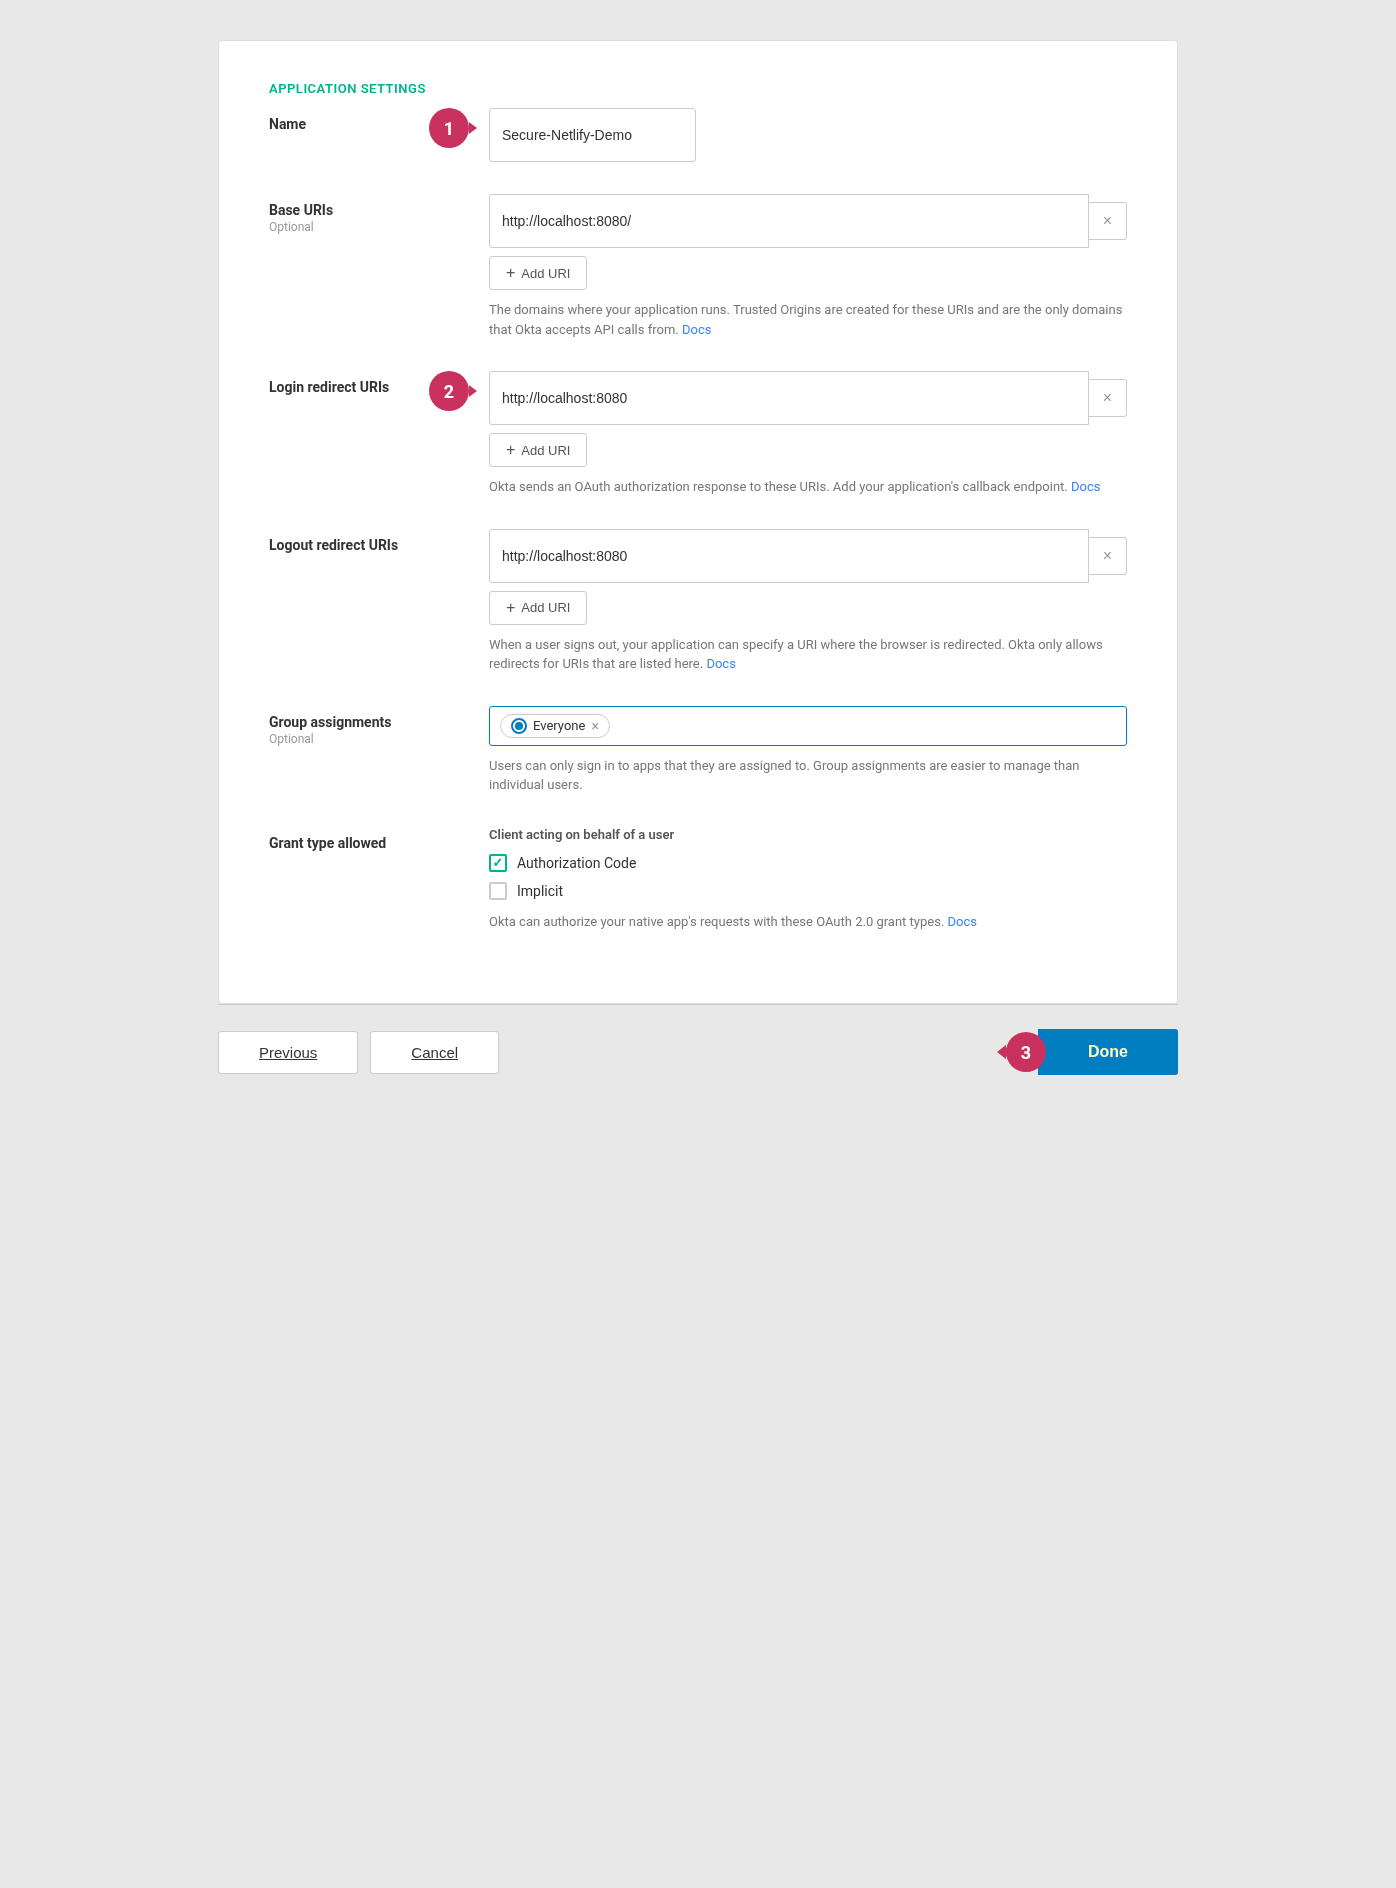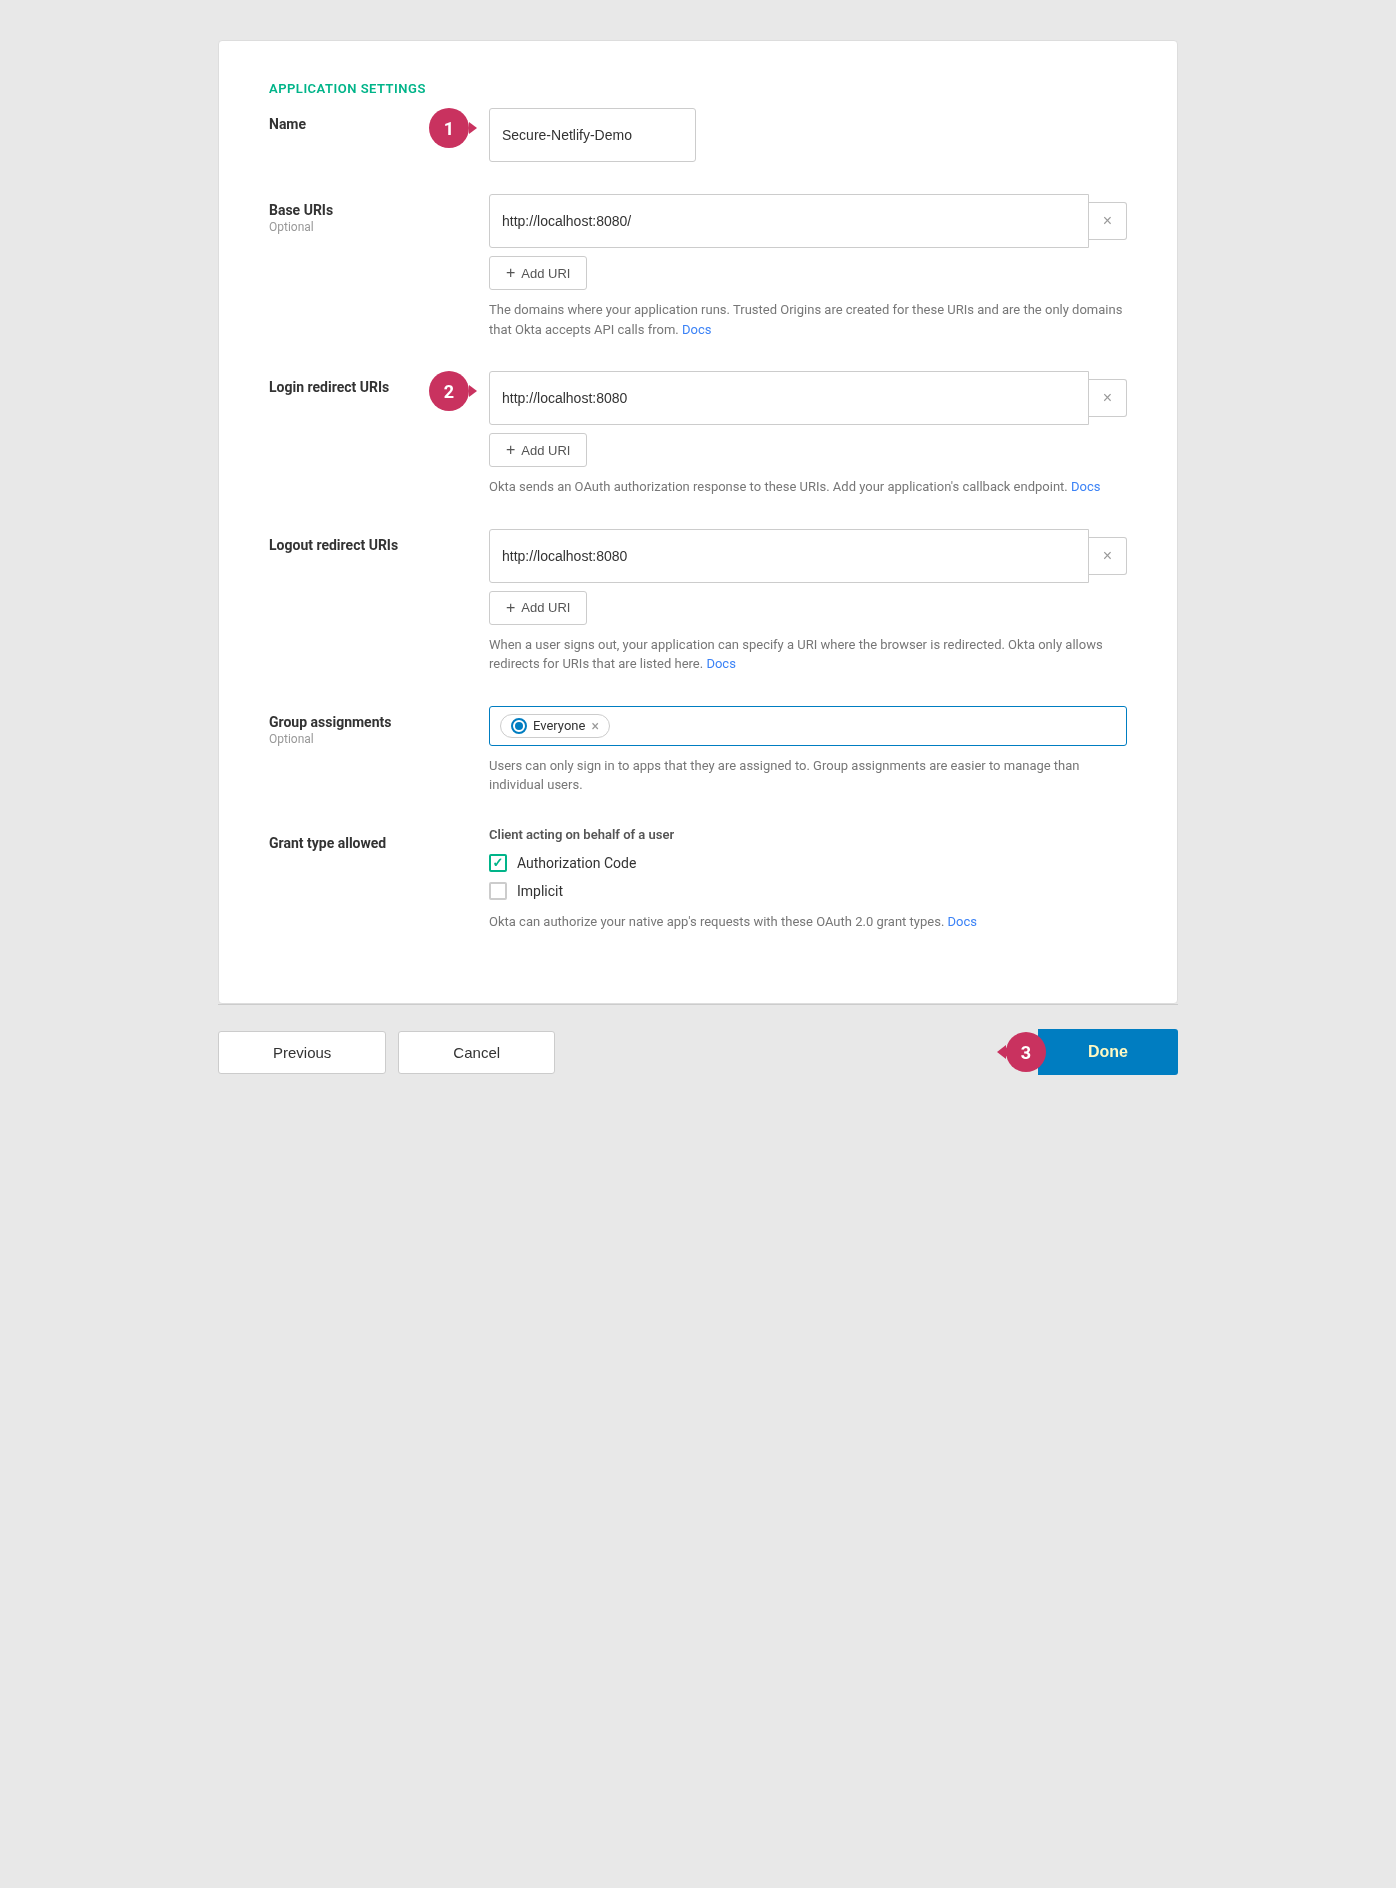--- a/index.html
+++ b/index.html
@@ -206,25 +206,26 @@
       width: 960px;
     }
     .footer-left {
       display: flex;
       gap: 12px;
     }
     .btn-secondary {
       border: 1px solid #ccc;
       background: #fff;
       border-radius: 3px;
-      padding: 12px 54px;
+      padding: 12px 40px;
       font-size: 15px;
       color: #333;
       cursor: pointer;
       font-weight: 500;
+      text-decoration: underline;
     }
     .btn-primary {
       background: #007dc1;
       border: none;
       border-radius: 3px;
       padding: 14px 50px;
       font-size: 16px;
       color: #fef9c3;
       cursor: pointer;
       font-weight: 700;

